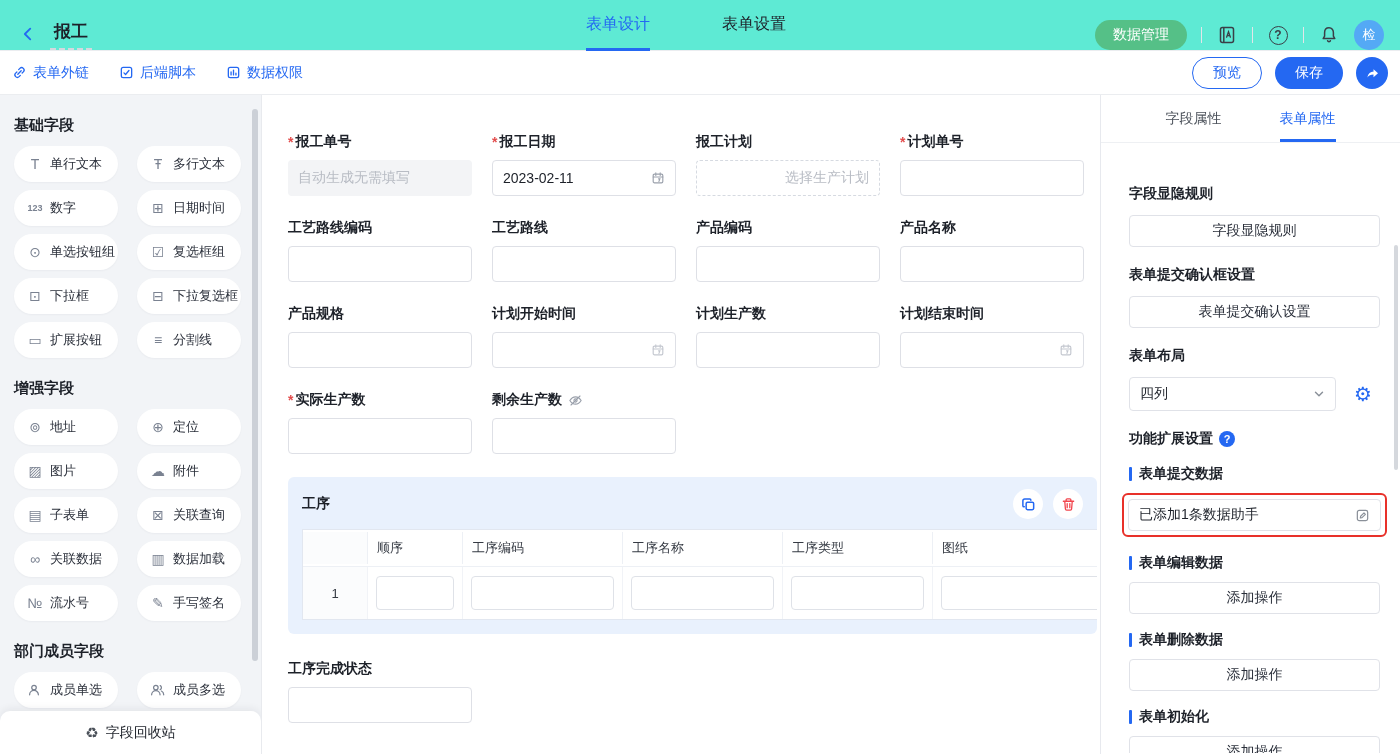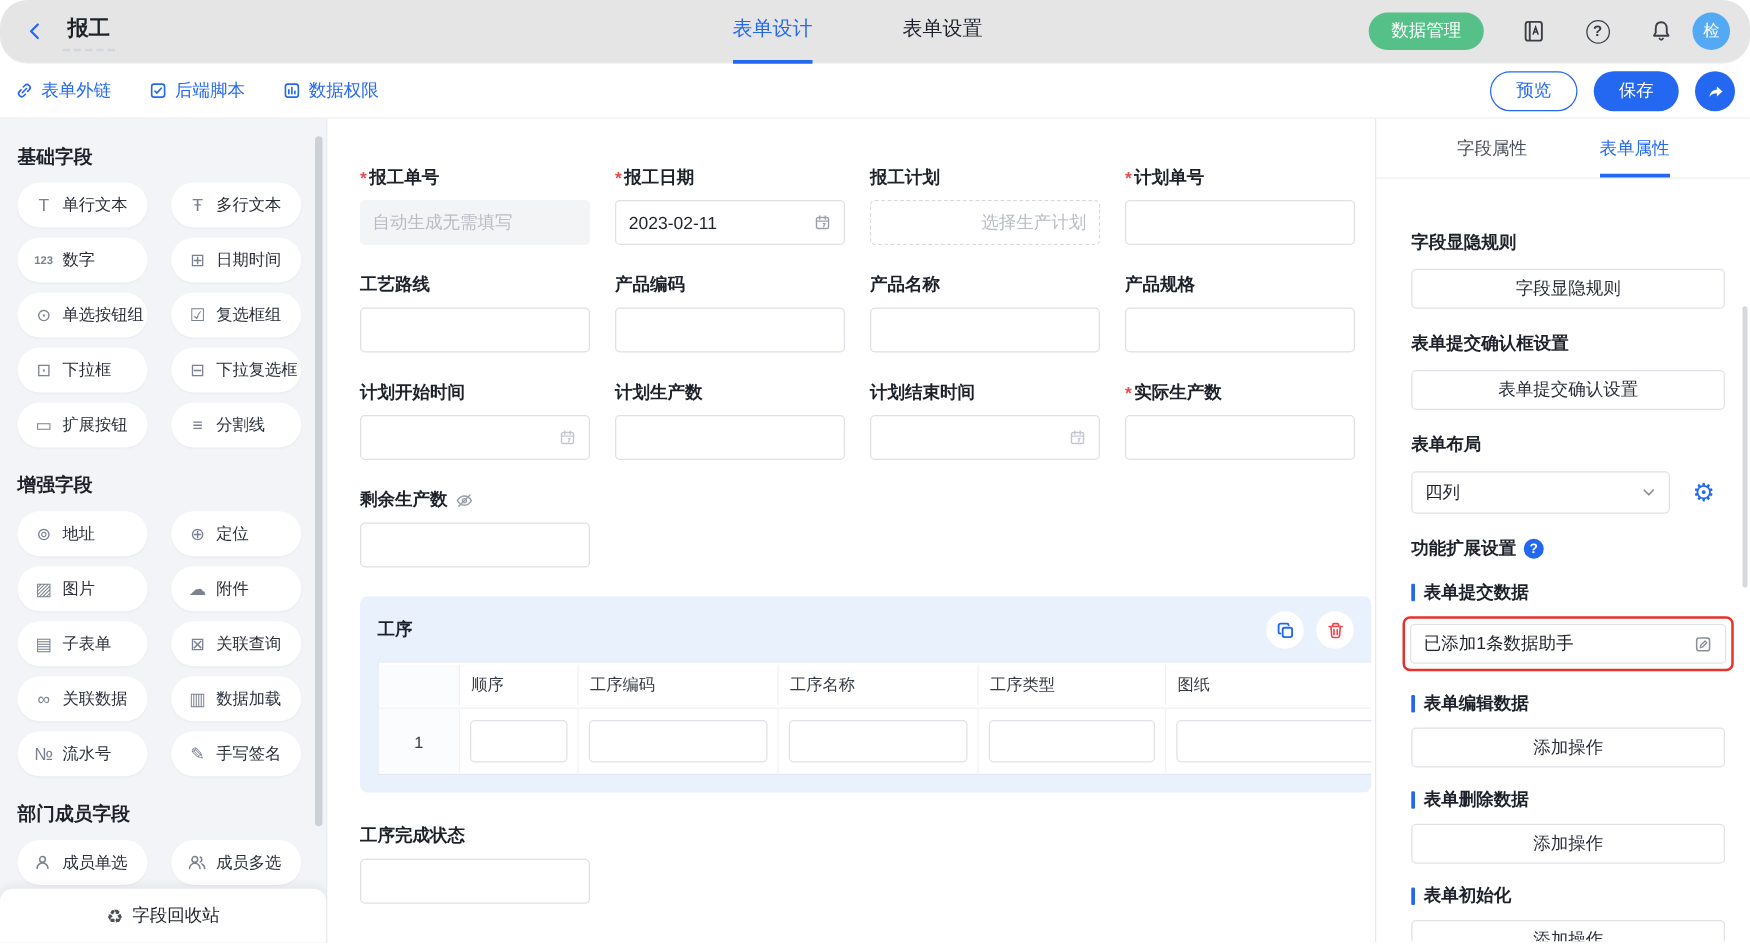--- a/index.html
+++ b/index.html
@@ -1,21 +1,21 @@
 <!DOCTYPE html>
 <html><head>
 <meta charset="utf-8">
 <style>
   * { box-sizing: border-box; margin: 0; padding: 0; }
   html,body { width:1400px; height:755px; overflow:hidden; background:#fff;
     font-family:"Liberation Sans","DejaVu Sans",sans-serif; color:#1d2129; font-size:14px; }
   svg { display:block; }
 
   
-  .topbar { height:51px; border-bottom:1px solid #ebedf0; display:flex; align-items:center; position:relative; padding:0 16px; background:#e5e5e5;border-radius:22px; }
+  .topbar { height:51px; border-bottom:1px solid #ebedf0; display:flex; align-items:flex-end; position:relative; padding:0 16px; background:#5eead4; }
   .tb-left { display:flex; align-items:center; gap:10px; }
   .back-btn { width:24px; height:24px; display:flex; align-items:center; justify-content:center; cursor:pointer; }
   .app-title { font-size:17px; font-weight:700; border-bottom:2px dashed #d4d8de; padding:2px 4px 5px; }
   .tb-tabs { position:absolute; left:586px; top:0; height:51px; display:flex; gap:72px; }
   .tb-tab { font-size:16px; line-height:48px; color:#1d2129; cursor:pointer; }
   .tb-tab.active { color:#2468f2; box-shadow:inset 0 -3px 0 #2468f2; }
   .tb-right { margin-left:auto; display:flex; align-items:center; gap:14px; }
   .pill-green { background:#55c087; color:#fff; height:30px; padding:0 18px; border-radius:15px; display:flex; align-items:center; font-size:14px; cursor:pointer; }
   .tb-divider { width:1px; height:16px; background:#e3e5e9; }
   .tb-icon { width:22px; height:22px; display:flex; align-items:center; justify-content:center; cursor:pointer; }
@@ -328,20 +328,26 @@
       <div class="field">
         <div class="flabel">
             <span class="req">*</span>
             <span>计划单号</span>
           </div>
         <div class="finput"></div>
       </div>
 
       <div class="field">
         <div class="flabel">
+            <span>工艺路线编码</span>
+          </div>
+        <div class="finput"></div>
+      </div>
+      <div class="field">
+        <div class="flabel">
             <span>工艺路线</span>
           </div>
         <div class="finput"></div>
       </div>
       <div class="field">
         <div class="flabel">
             <span>产品编码</span>
           </div>
         <div class="finput"></div>
       </div>

